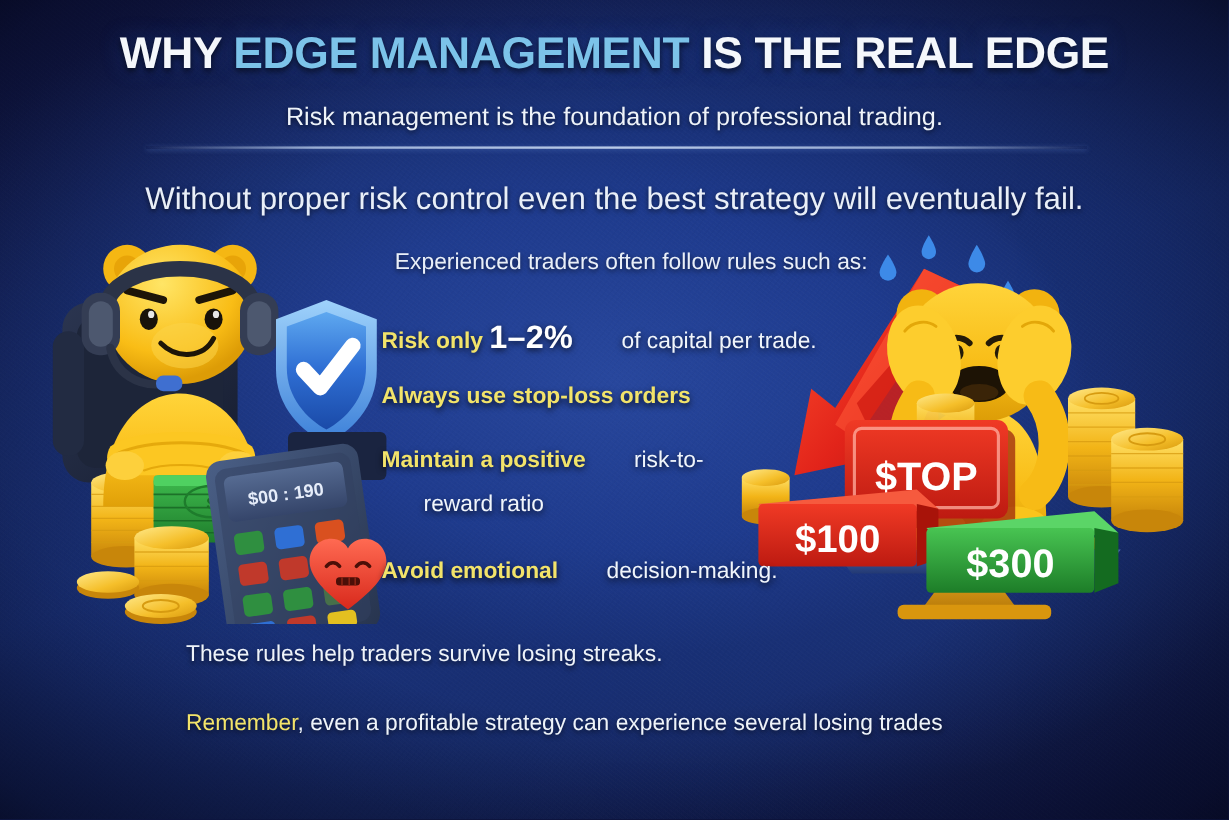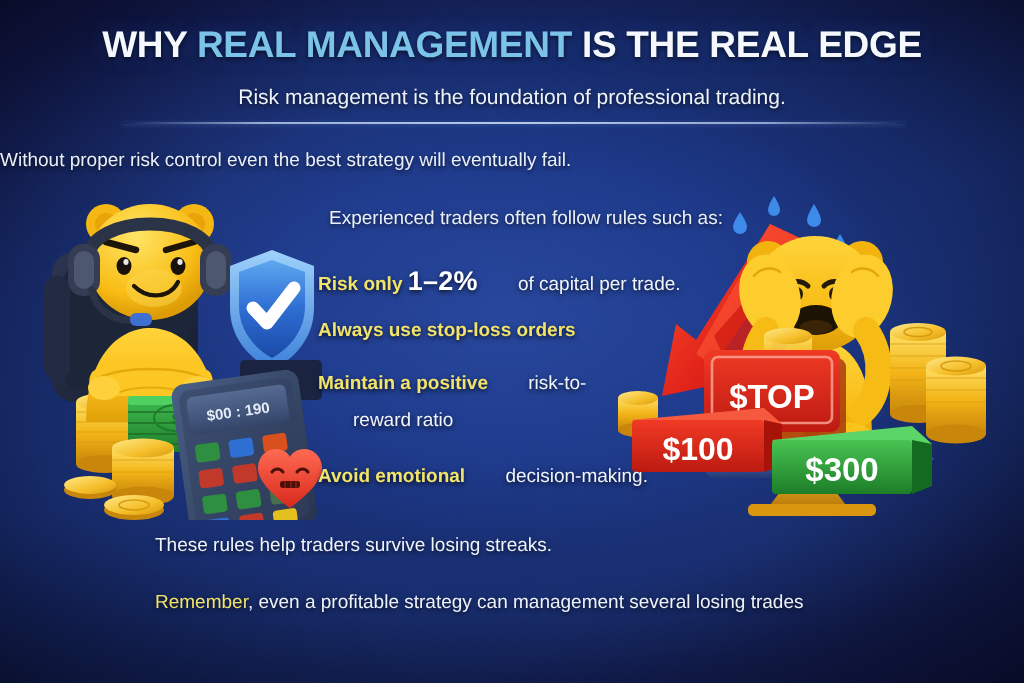--- a/index.html
+++ b/index.html
@@ -61,22 +61,22 @@
     text-shadow:0 2px 4px rgba(0,0,0,.6);
   }
 
   #divider {
     position:absolute; left:122px; width:784px; top:122px; height:2px;
     background:linear-gradient(90deg, rgba(180,205,240,0) 0%, rgba(196,216,245,.75) 18%, rgba(212,228,250,.85) 50%, rgba(196,216,245,.7) 82%, rgba(180,205,240,0) 100%);
     box-shadow:0 1px 4px rgba(120,160,235,.35);
   }
 
   #lead {
-    left:0; right:0; top:150px; 
-    font-size:19px; color:#e9eff8;
+    left:0; right:0; top:150px; text-align:center;
+    font-size:26px; color:#e9eff8;
     text-shadow:0 2px 4px rgba(0,0,0,.6);
   }
 
   #rules-intro {
     left:0; right:0; top:208px; text-align:center;
     font-size:19px; color:#e9eff8;
     text-shadow:0 2px 4px rgba(0,0,0,.6);
     padding-left:28px;
   }
 
@@ -472,21 +472,21 @@
       </g>
     </svg>
   </div>
 
   <div id="texture"></div>
   <div id="vignette"></div>
 
   <div id="content">
 
     <div class="t" id="title">
-      <span>WHY </span><span class="hi">REAL MANAGEMENT</span><span> IS THE REAL EDGE</span>
+      <span>WHY </span><span class="hi">EDGE MANAGEMENT</span><span> IS THE REAL EDGE</span>
     </div>
 
     <div class="t" id="subtitle">Risk management is the foundation of professional trading.</div>
 
     <div id="divider"></div>
 
     <div class="t" id="lead">Without proper risk control even the best strategy will eventually fail.</div>
 
     <div class="t" id="rules-intro">Experienced traders often follow rules such as:</div>
 
@@ -505,17 +505,17 @@
       <span class="w">reward ratio</span>
     </div>
 
     <div class="t" id="closing">These rules help traders survive losing streaks.</div>
 
     <div class="t bullet" id="b4">
       <span class="y">Avoid emotional </span><span class="w"> decision-making.</span>
     </div>
 
     <div class="t" id="para1">
-      <span class="y">Remember</span><span>, even a profitable strategy can management several losing trades</span>
+      <span class="y">Remember</span><span>, even a profitable strategy can experience several losing trades</span>
     </div>
 
   </div>
 </div>
 
 </body></html>

